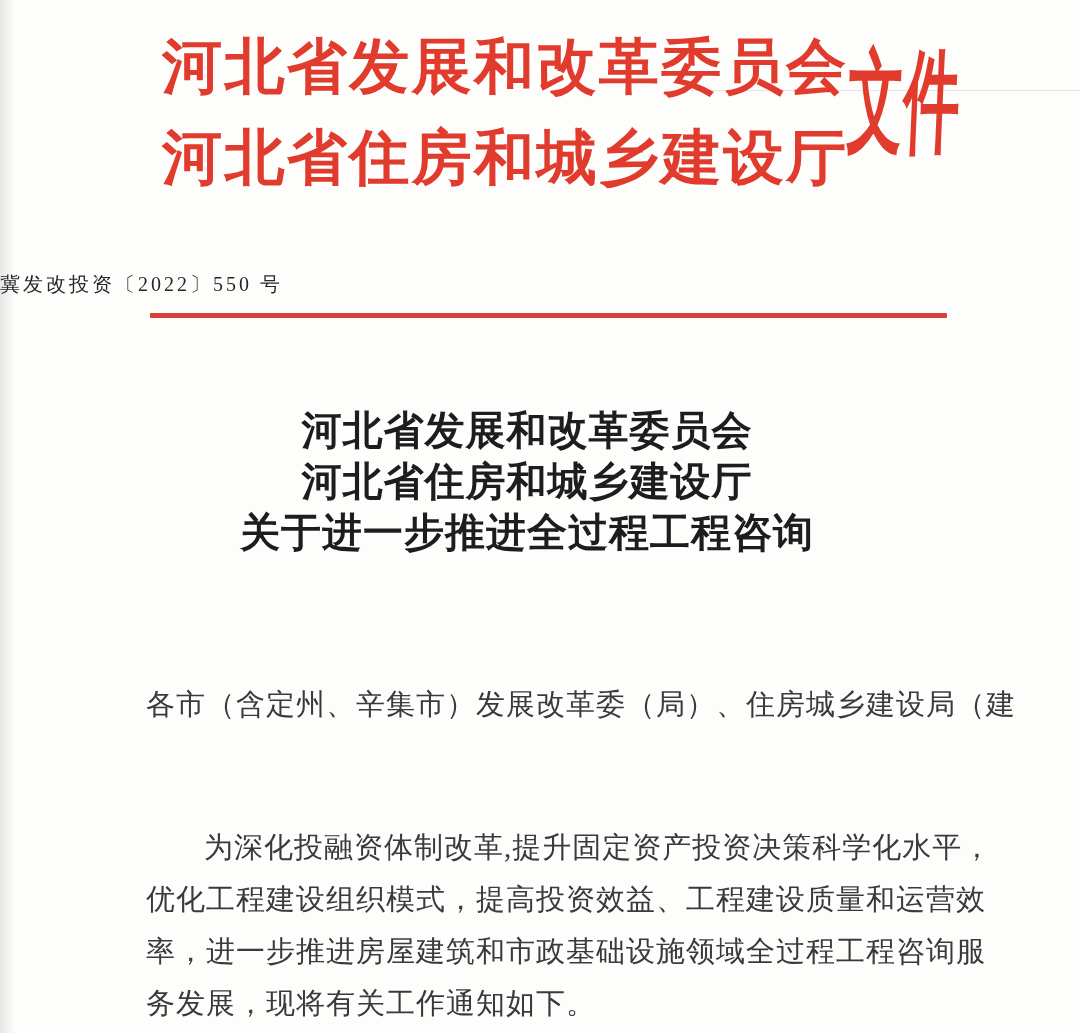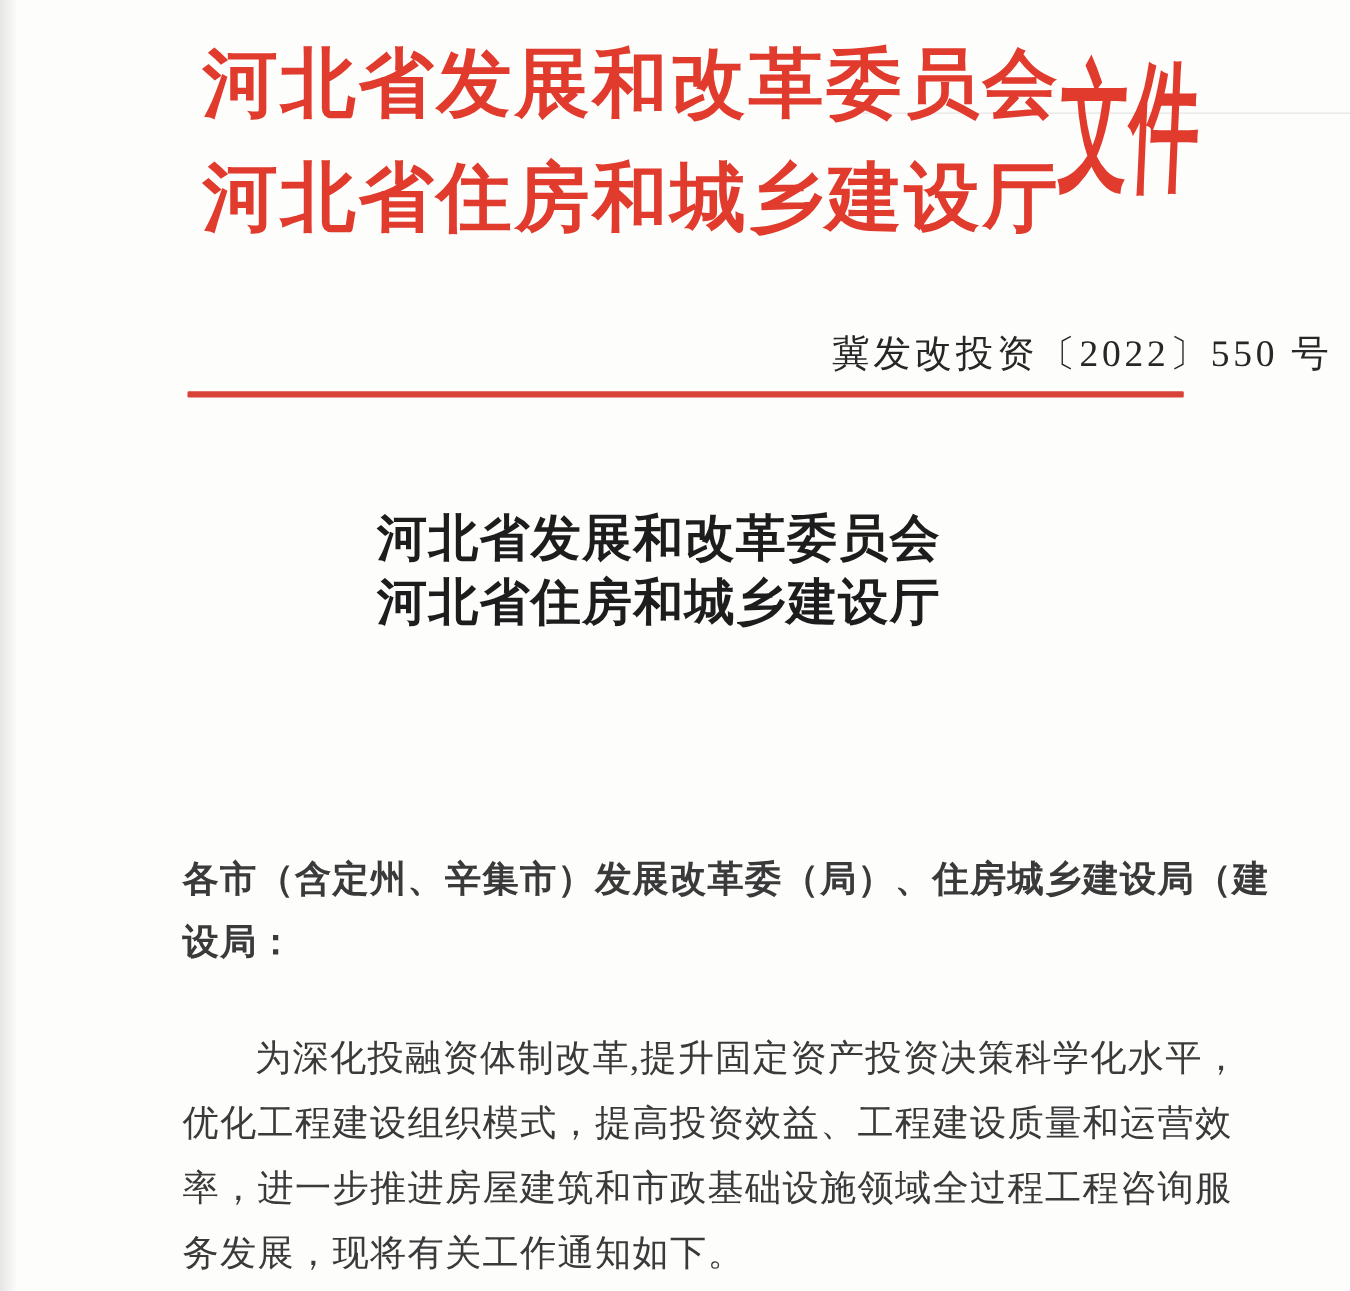--- a/index.html
+++ b/index.html
@@ -62,22 +62,22 @@
     transform: scale(0.56, 1.12) skewX(-5deg);
     transform-origin: left top;
   }
 
   
   .doc-number {
     position: absolute;
     left: 0;
     top: 264px;
     width: 1066px;
-    text-align: right;
-    font-size: 30px;
+    text-align: left;
+    font-size: 20px;
     line-height: 40px;
     color: #272727;
     letter-spacing: 3px;
     white-space: nowrap;
   }
   .red-rule {
     position: absolute;
     left: 150px;
     top: 313px;
     width: 797px;
@@ -103,21 +103,21 @@
     letter-spacing: 1px;
   }
 
   
   .para {
     position: absolute;
     left: 146px;
     width: 801px;
     color: var(--body_ink);
   }
-  .recipients { top: 679px; font-weight: bold; }
+  .recipients { top: 679px; }
   .intro { top: 821px; }
   .body-line {
     font-size: 29px;
     line-height: 50px;
     white-space: nowrap;
     text-align: justify;
     text-align-last: justify;
     letter-spacing: 1px;
   }
   .intro .body-line { line-height: 52px; }
@@ -137,25 +137,25 @@
   </div>
   <div class="doc-label">文件</div>
 
   <div class="doc-number">冀发改投资〔2022〕550 号</div>
 
   <div class="red-rule"></div>
 
   <div class="title-block">
     <div class="title-line">河北省发展和改革委员会</div>
     <div class="title-line">河北省住房和城乡建设厅</div>
+    <div class="title-line">关于进一步推进全过程工程咨询</div>
   </div>
 
   <div class="para recipients">
     <div class="body-line">各市（含定州、辛集市）发展改革委（局）、住房城乡建设局（建</div>
-    <div class="body-line short">设局：</div>
   </div>
 
   <div class="para intro">
     <div class="body-line indent">为深化投融资体制改革,提升固定资产投资决策科学化水平，</div>
     <div class="body-line">优化工程建设组织模式，提高投资效益、工程建设质量和运营效</div>
     <div class="body-line">率，进一步推进房屋建筑和市政基础设施领域全过程工程咨询服</div>
     <div class="body-line short">务发展，现将有关工作通知如下。</div>
   </div>
 </div>
 

